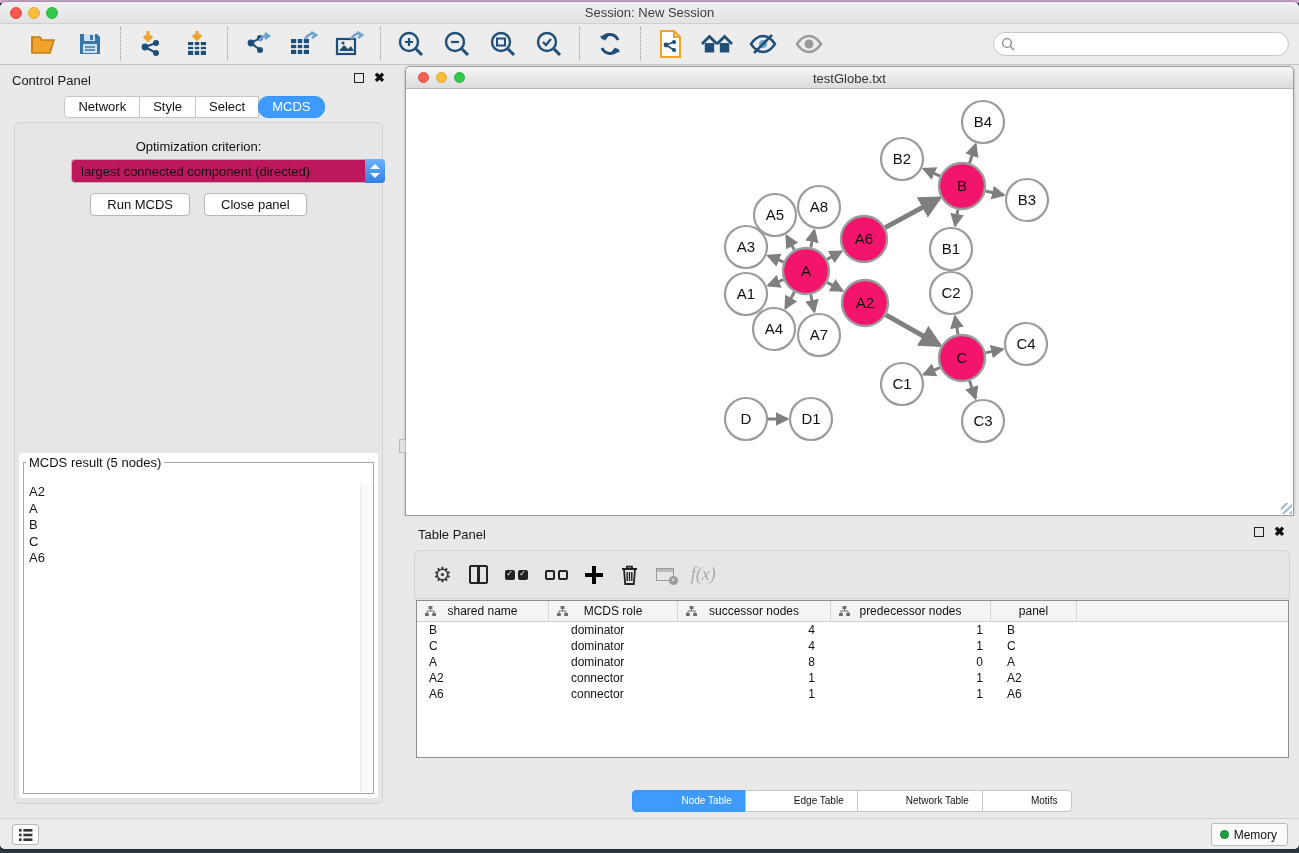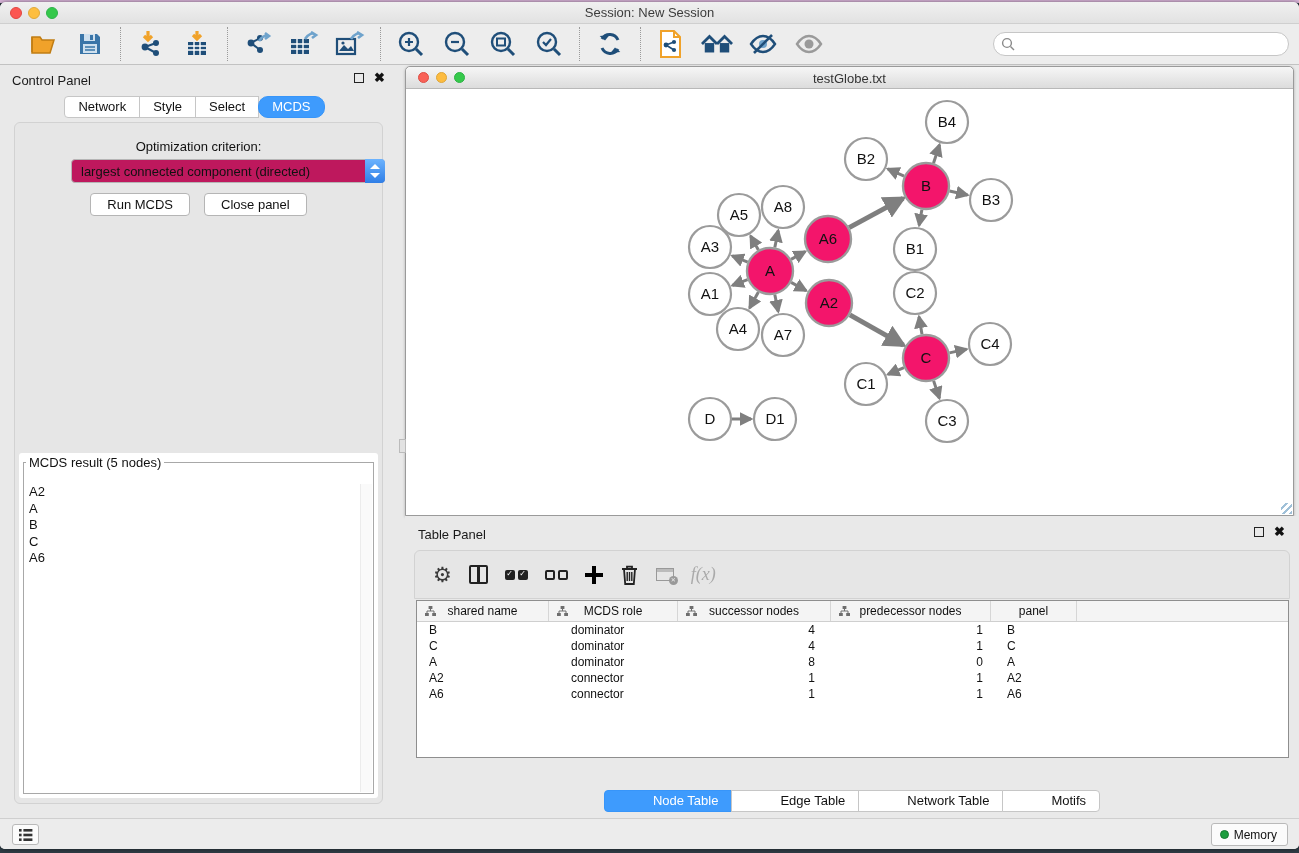--- a/index.html
+++ b/index.html
@@ -81,21 +81,21 @@
     box-shadow:0 1px 3px rgba(0,0,0,.25); }
   .net-titlebar { position:absolute; top:0; left:0; right:0; height:22px;
     background:linear-gradient(#f6f6f6,#dcdcdc); border-bottom:1px solid #b8b8b8;
     border-radius:5px 5px 0 0; }
   .net-titlebar .title { position:absolute; left:0; right:0; top:4px; text-align:center;
     font-size:13px; color:#333; }
   .ntl { position:absolute; width:11px; height:11px; border-radius:50%; top:5px; }
   .ntl.red{ left:12px; background:#f96157; border:1px solid #dd4f46;}
   .ntl.yellow{ left:30px; background:#fdbc40; border:1px solid #dfa637;}
   .ntl.green{ left:48px; background:#35c94b; border:1px solid #2cb244;}
-  .net-canvas { position:absolute; left:0; right:0; top:22px; bottom:0; background:#fff; overflow:hidden;}
+  .net-canvas { position:absolute; left:0; right:0; top:22px; bottom:0; background:#fff; overflow:hidden;padding-left:36px;}
   .net-grip { position:absolute; right:1px; bottom:1px; width:11px; height:11px;
     background:repeating-linear-gradient(135deg, transparent 0 3px, #9fc0d8 3px 5px); }
   .splitter-left { position:absolute; left:-7px; top:372px; width:7px; height:14px;
     background:#e2e2e2; border:1px solid #bbb; }
   .splitter-bottom { position:absolute; left:438px; bottom:-7px; width:16px; height:6px;
     background:#e2e2e2; border:1px solid #bbb; }
 
   
   .table-panel { position:absolute; left:405px; right:0; top:514px; bottom:31px; background:#e9e9e9;}
   .tp-head { position:absolute; top:11px; left:13px; font-size:13px; color:#1a1a1a;}
@@ -124,21 +124,21 @@
     background:#fff; border:1px solid #8e8e8e; overflow:hidden;}
   .dt-header { display:flex; height:21px; background:#f4f4f4; border-bottom:1px solid #cfcfcf;
     font-size:12px; color:#111; }
   .dt-hcell { display:flex; align-items:center; justify-content:center; gap:5px;
     border-right:1px solid #d6d6d6; position:relative; cursor:pointer;}
   .dt-hcell .tree-ic { position:absolute; left:8px; top:5px;}
   .dt-row { display:flex; height:16px; font-size:12px; color:#111; align-items:center;}
   .dt-cell { overflow:hidden; white-space:nowrap; }
 
   .bottom-tabs { position:absolute; bottom:6px; left:0; right:0; display:flex; justify-content:center;}
-  .bottom-tabs .seg { font-size:13px;padding-left:48px; }
+  .bottom-tabs .seg { font-size:10px;padding-left:48px; }
   .bottom-tabs .seg.active { border-radius:4px 0 0 4px; }
 
   
   .statusbar { position:absolute; left:0; right:0; bottom:0; height:31px;
     background:#ececec; border-top:1px solid #cfcfcf; border-radius:0 0 5px 5px;}
   .status-left-btn { position:absolute; left:12px; top:5px; width:27px; height:21px;
     background:#fbfbfb; border:1px solid #b9b9b9; border-radius:3px;
     display:flex; align-items:center; justify-content:center; cursor:pointer;}
   .memory-btn { position:absolute; right:11px; top:4px; height:23px; padding:0 10px 0 8px;
     background:#fbfbfb; border:1px solid #b9b9b9; border-radius:3px;

